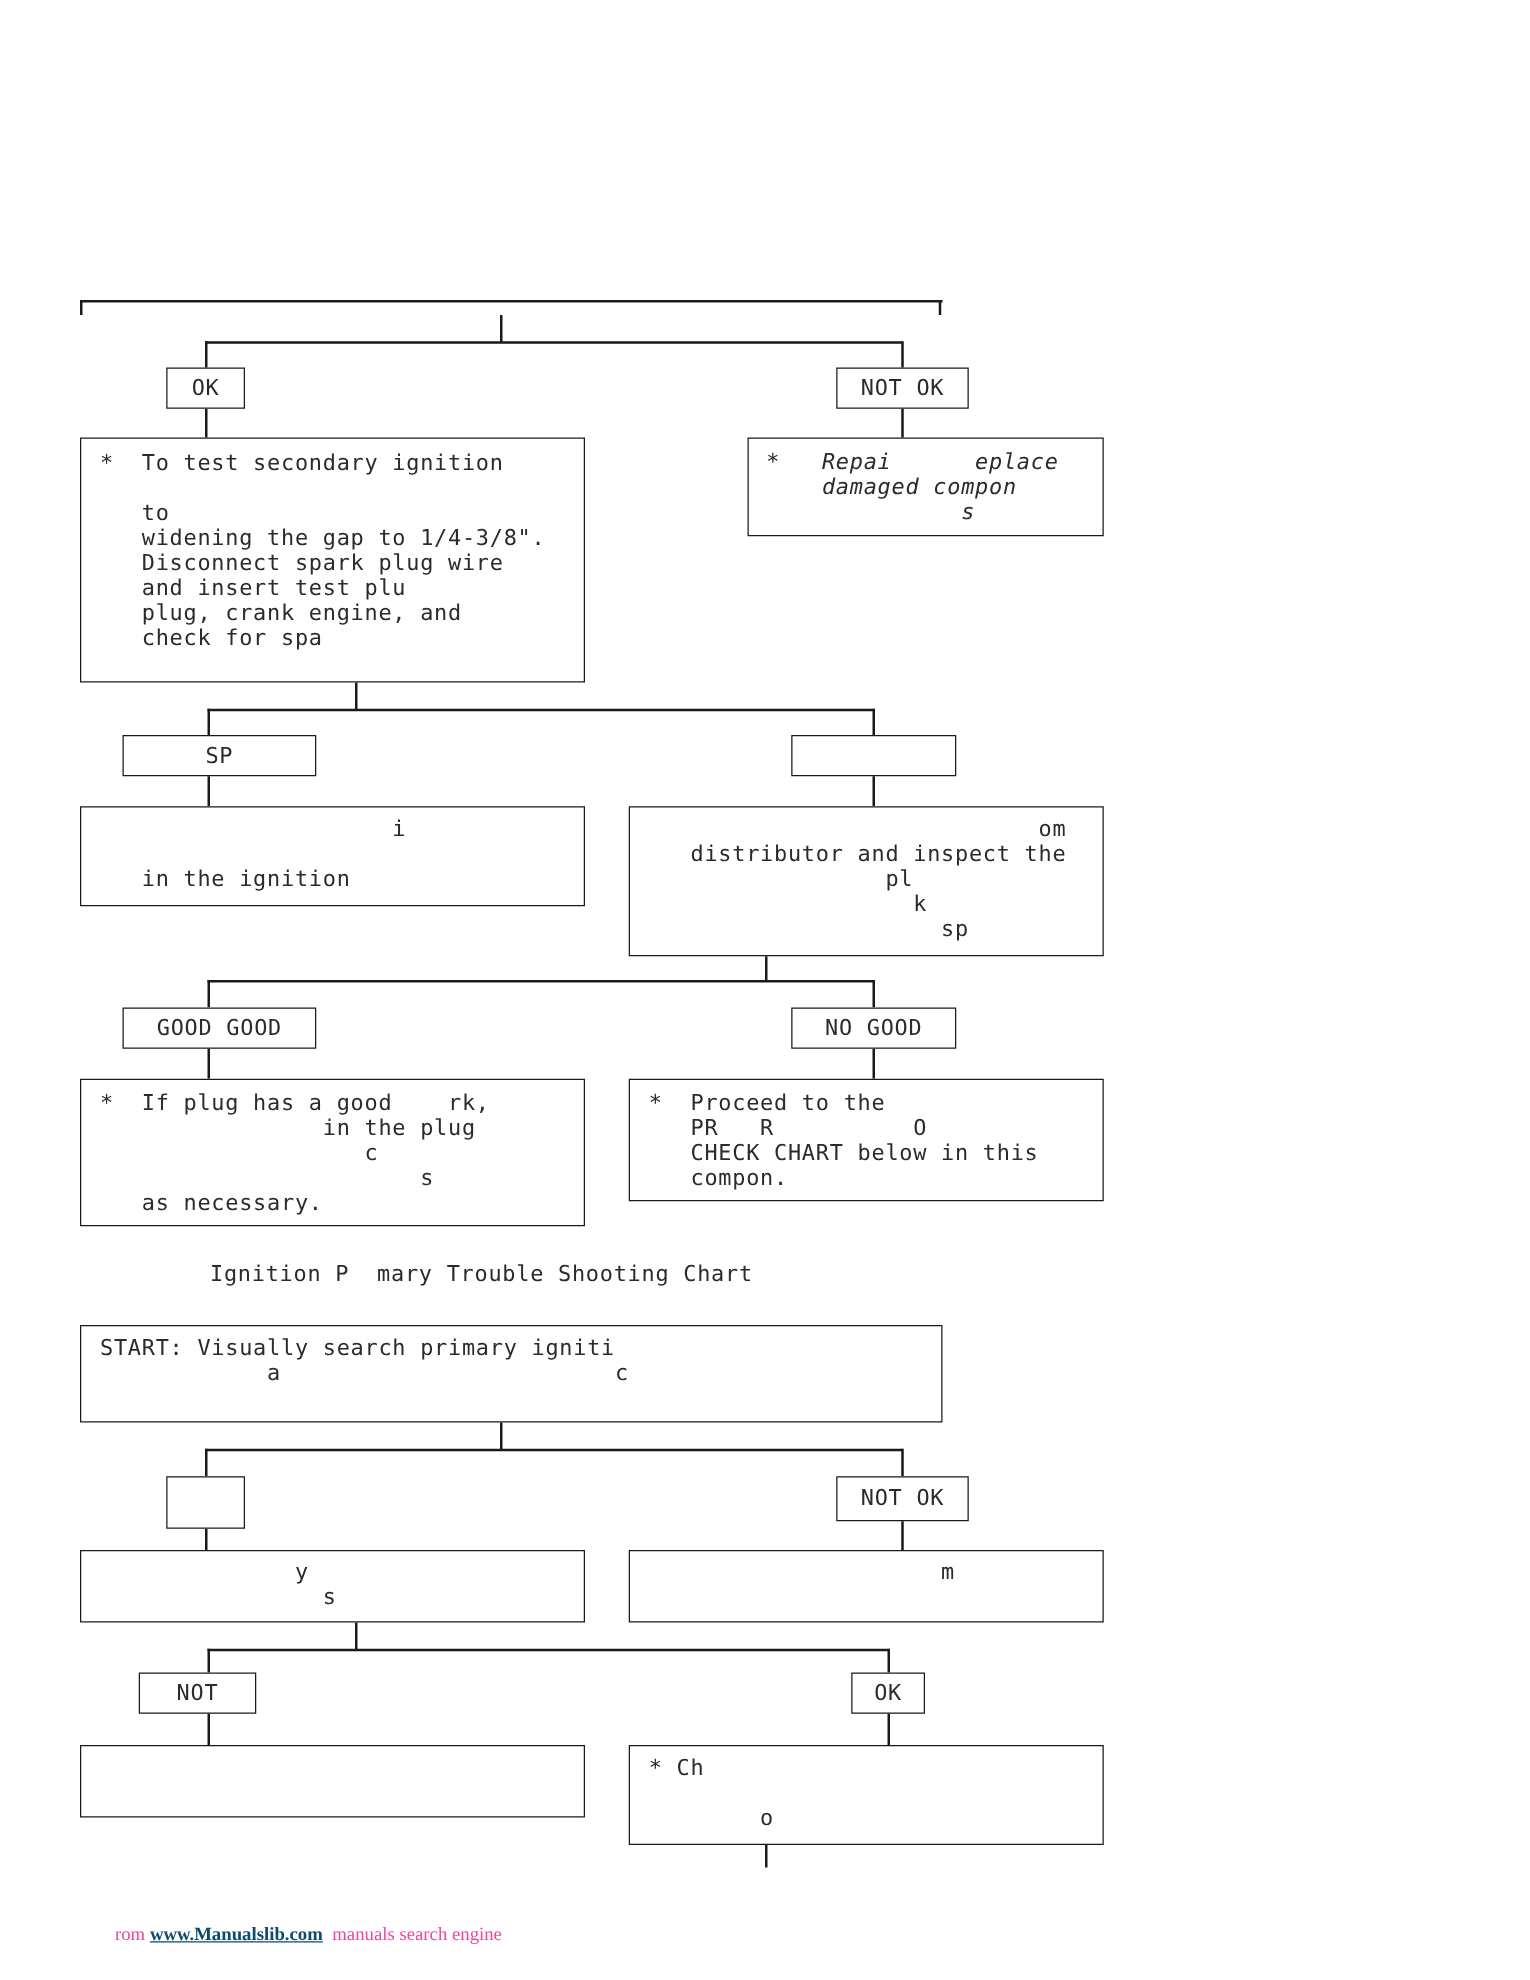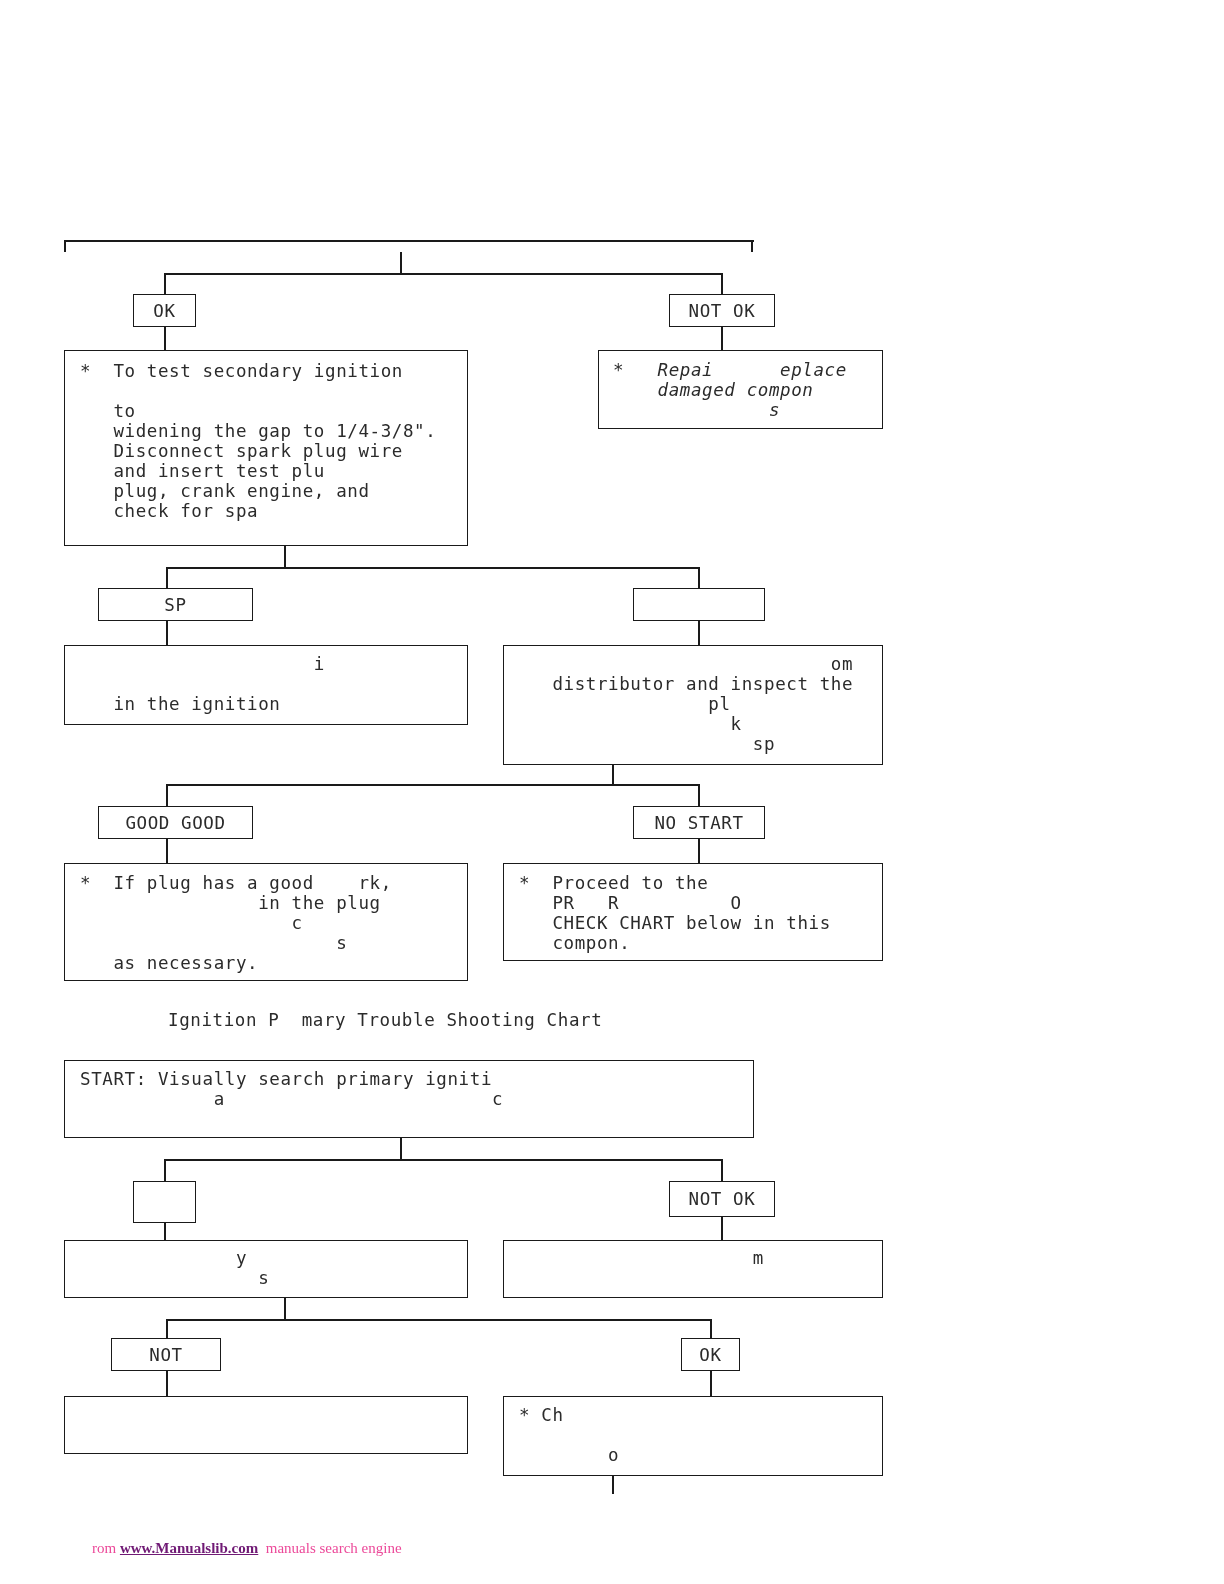--- a/index.html
+++ b/index.html
@@ -71,21 +71,21 @@
   #footer {
     position: absolute;
     left: 92px;
     top: 1540px;
     font-family: "Liberation Serif", "DejaVu Serif", serif;
     font-size: 15px;
     color: #555555;
     white-space: pre;
   }
   #footer .lnk {
-    color: #701a75;
+    color: #0c4a6e;
     text-decoration: underline;
     font-weight: bold;
   }
   #footer .pre, #footer .post { color: #ec4899; }
 </style>
 </head>
 <body>
 
 <div id="page">
 
@@ -155,21 +155,21 @@
   <div class="hline" style="left:166px; top:784px; width:534px;"></div>
   <div class="vline" style="left:166px; top:784px; height:22px;"></div>
   <div class="vline" style="left:698px; top:784px; height:22px;"></div>
 
   <div class="label-box" style="left:98px; top:806px; width:155px; height:33px;">
     <span class="lbl">GOOD GOOD</span>
   </div>
   <div class="vline" style="left:166px; top:839px; height:24px;"></div>
 
   <div class="label-box" style="left:633px; top:806px; width:132px; height:33px;">
-    <span class="lbl">NO START</span>
+    <span class="lbl">NO GOOD</span>
   </div>
   <div class="vline" style="left:698px; top:839px; height:24px;"></div>
 
   <div class="box" style="left:64px; top:863px; width:404px; height:118px;"></div>
   <div class="txt" style="left:80px; top:873px; width:390px;">*  If plug has a good    rk,
                 in the plug
                    c
                        s
    as necessary.</div>
 
@@ -205,21 +205,21 @@
                 s</div>
 
   <div class="box" style="left:503px; top:1240px; width:380px; height:58px;"></div>
   <div class="txt" style="left:519px; top:1248px; width:365px;">                     m</div>
 
   <div class="vline" style="left:284px; top:1298px; height:22px;"></div>
   <div class="hline" style="left:166px; top:1319px; width:545px;"></div>
   <div class="vline" style="left:166px; top:1319px; height:20px;"></div>
   <div class="vline" style="left:710px; top:1319px; height:20px;"></div>
 
-  <div class="label-box" style="left:111px; top:1338px; width:110px; height:33px;">
+  <div class="label-box" style="left:111px; top:1338px; width:94px; height:33px;">
     <span class="lbl">NOT</span>
   </div>
   <div class="vline" style="left:166px; top:1371px; height:25px;"></div>
 
   <div class="label-box" style="left:681px; top:1338px; width:59px; height:33px;">
     <span class="lbl">OK</span>
   </div>
   <div class="vline" style="left:710px; top:1371px; height:25px;"></div>
 
   <div class="box" style="left:64px; top:1396px; width:404px; height:58px;"></div>

